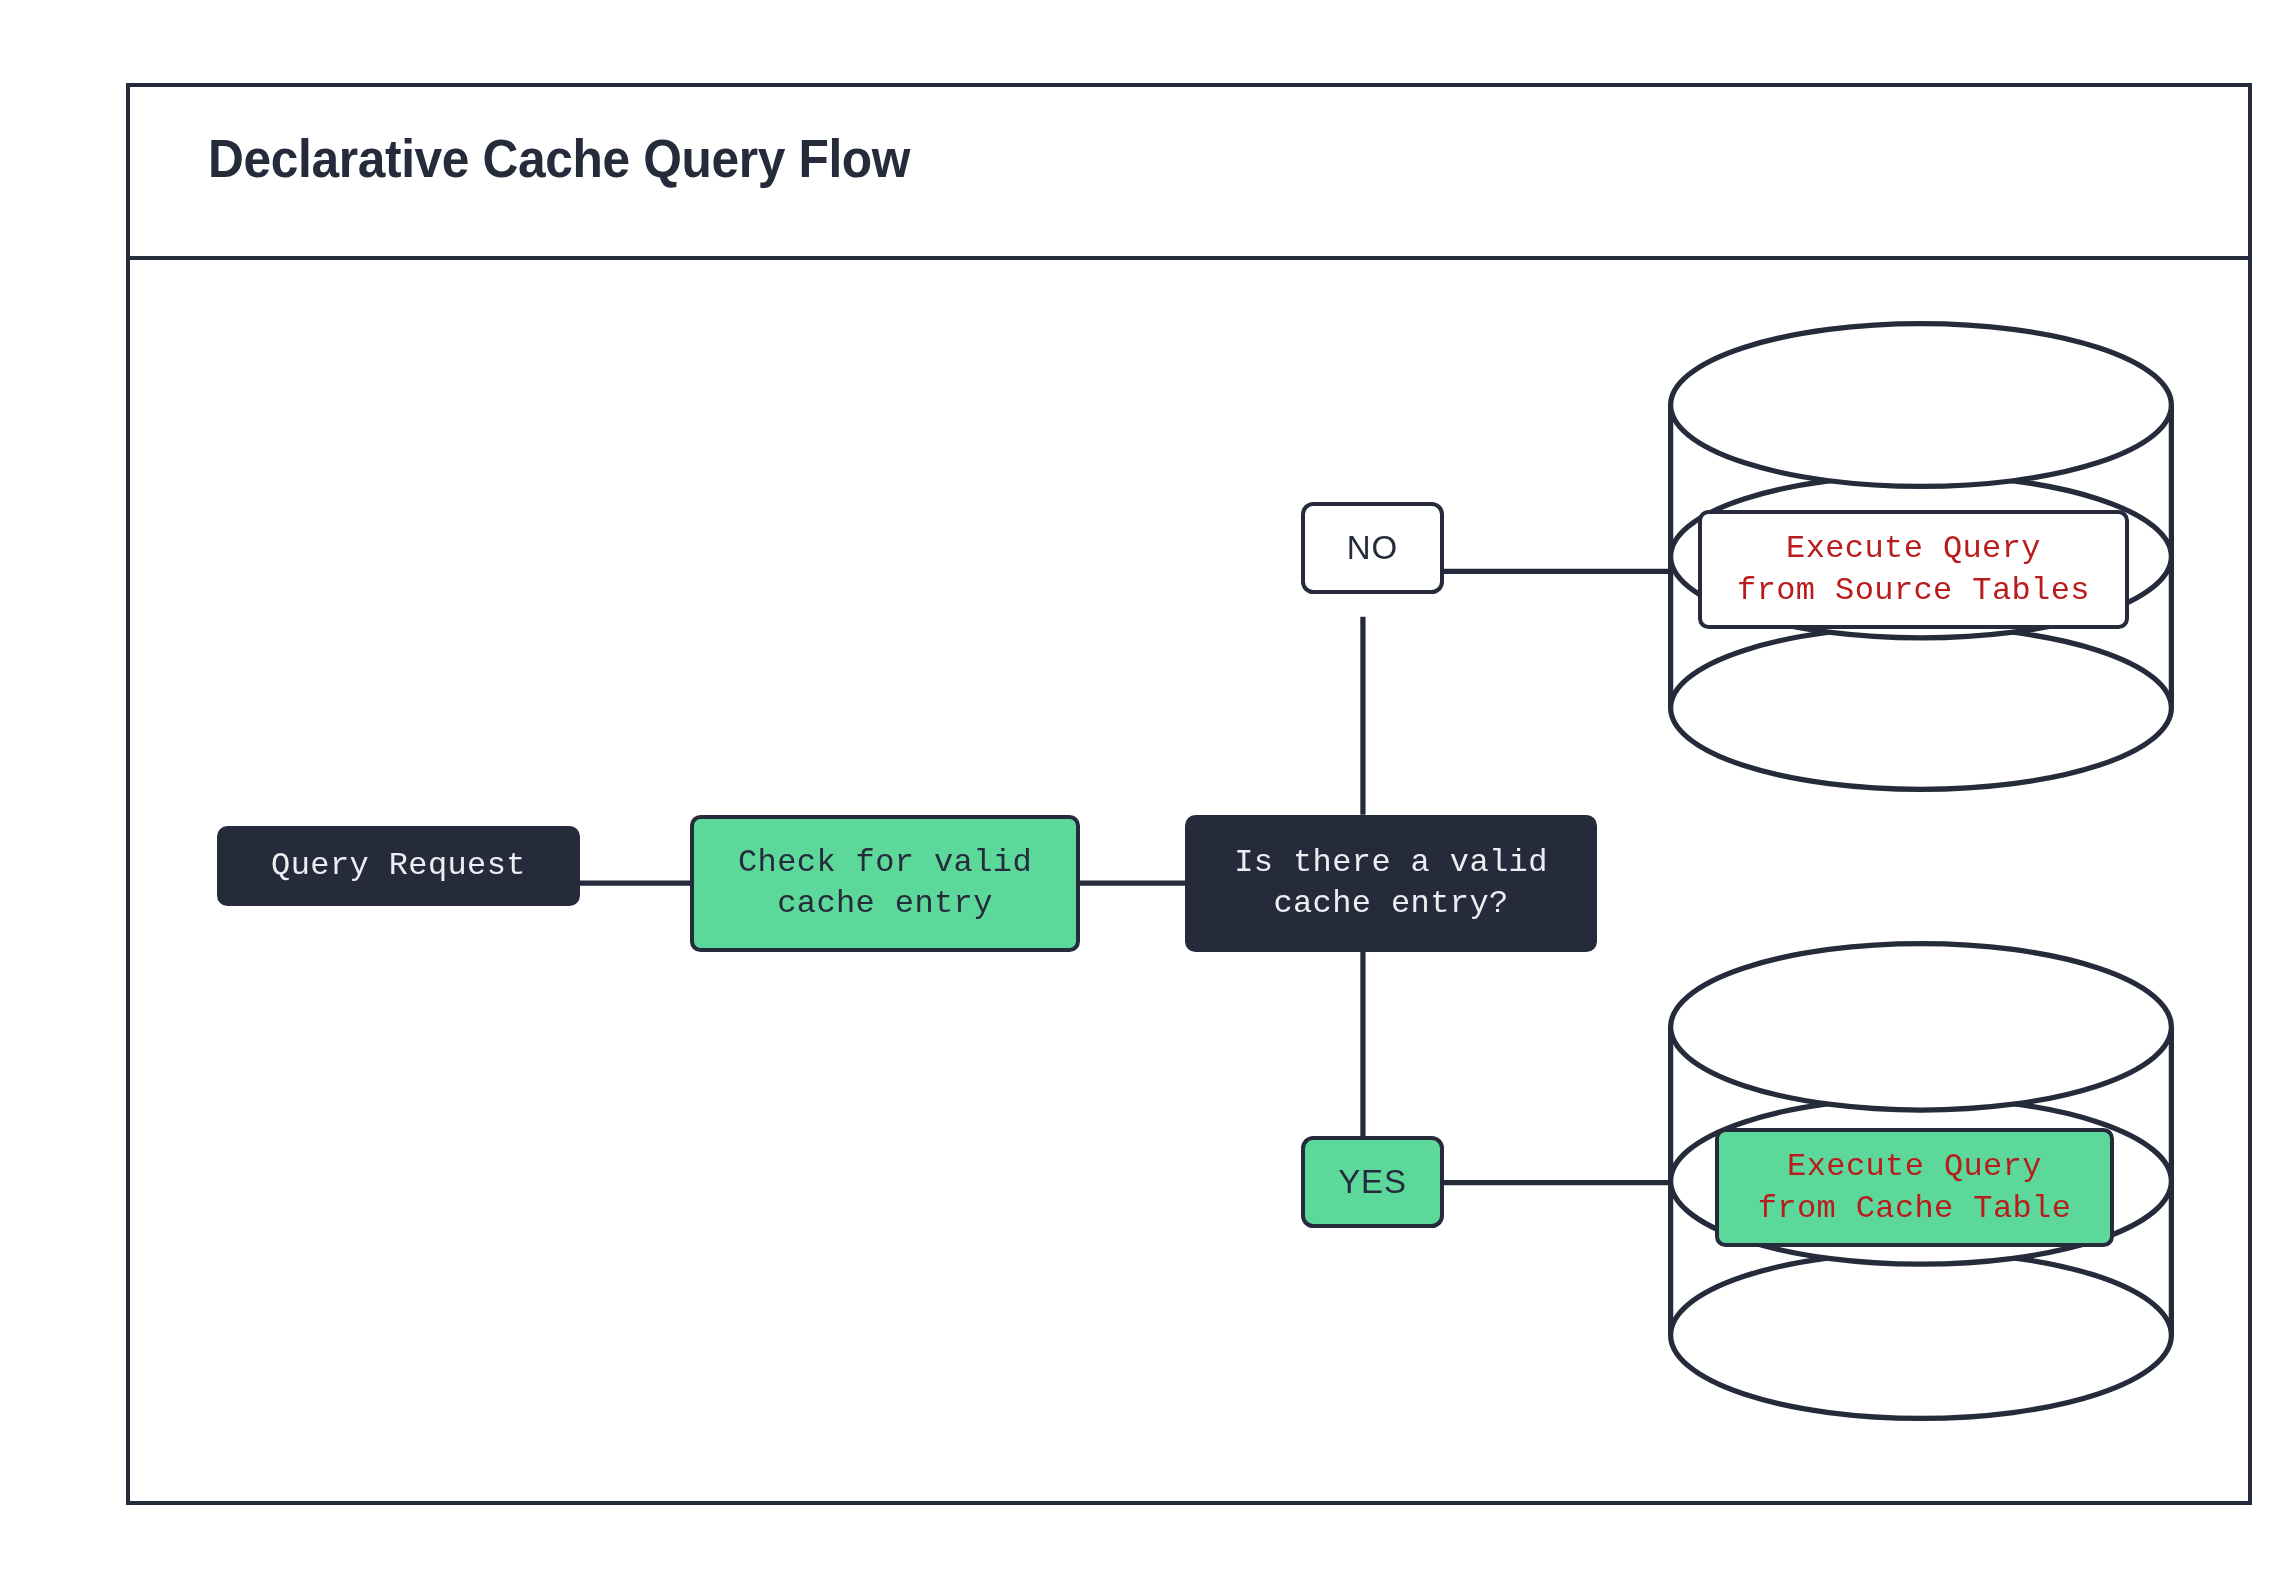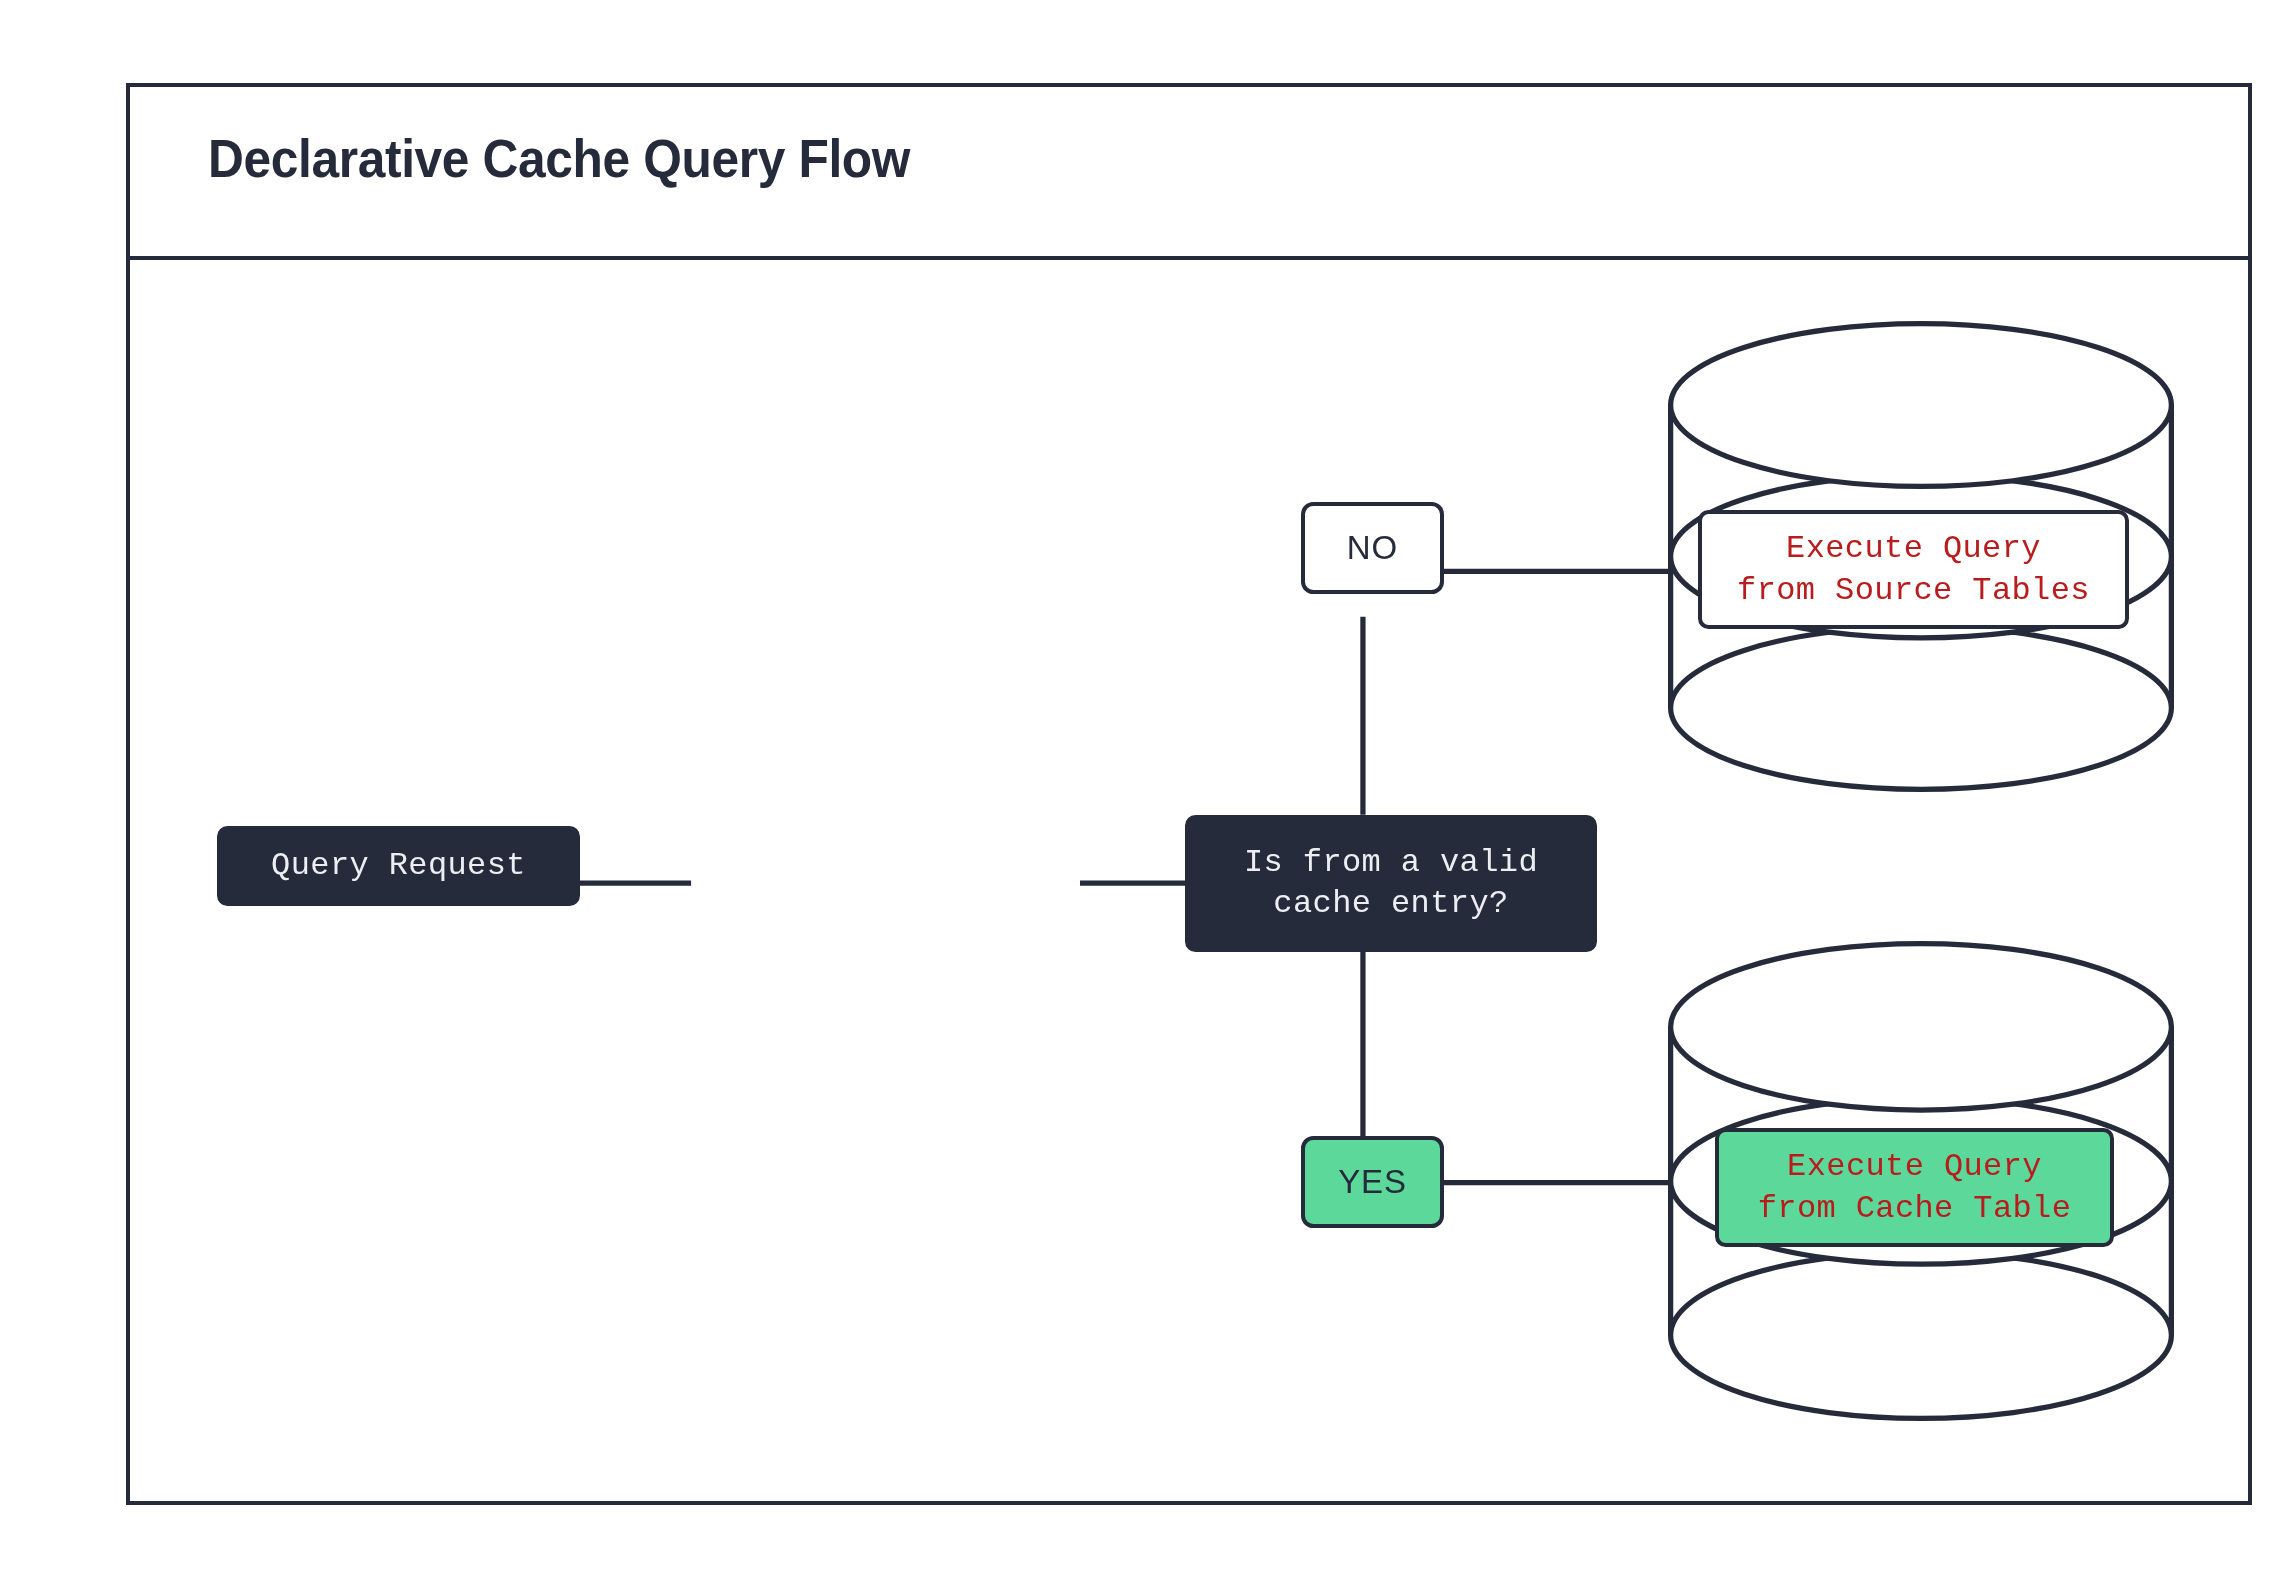--- a/index.html
+++ b/index.html
@@ -182,22 +182,24 @@
         <path d="M575,98 L575,450" fill="none"></path>
         <ellipse cx="289" cy="450" rx="286" ry="95"></ellipse>
         <ellipse cx="289" cy="274" rx="286" ry="95"></ellipse>
         <ellipse cx="289" cy="98" rx="286" ry="95"></ellipse>
       </g>
     </svg>
   </div>
 
   <div class="node dark" id="node-query-request">Query Request</div>
 
-
-  <div class="node dark" id="node-decision">Is from a valid
+  <div class="node green" id="node-check-cache">Check for valid
+cache entry</div>
+
+  <div class="node dark" id="node-decision">Is there a valid
 cache entry?</div>
 
   <div class="cyl-label" id="label-source">Execute Query
 from Source Tables</div>
 
   <div class="cyl-label" id="label-cache">Execute Query
 from Cache Table</div>
 
   <div class="branch-label" id="label-no">NO</div>
 

